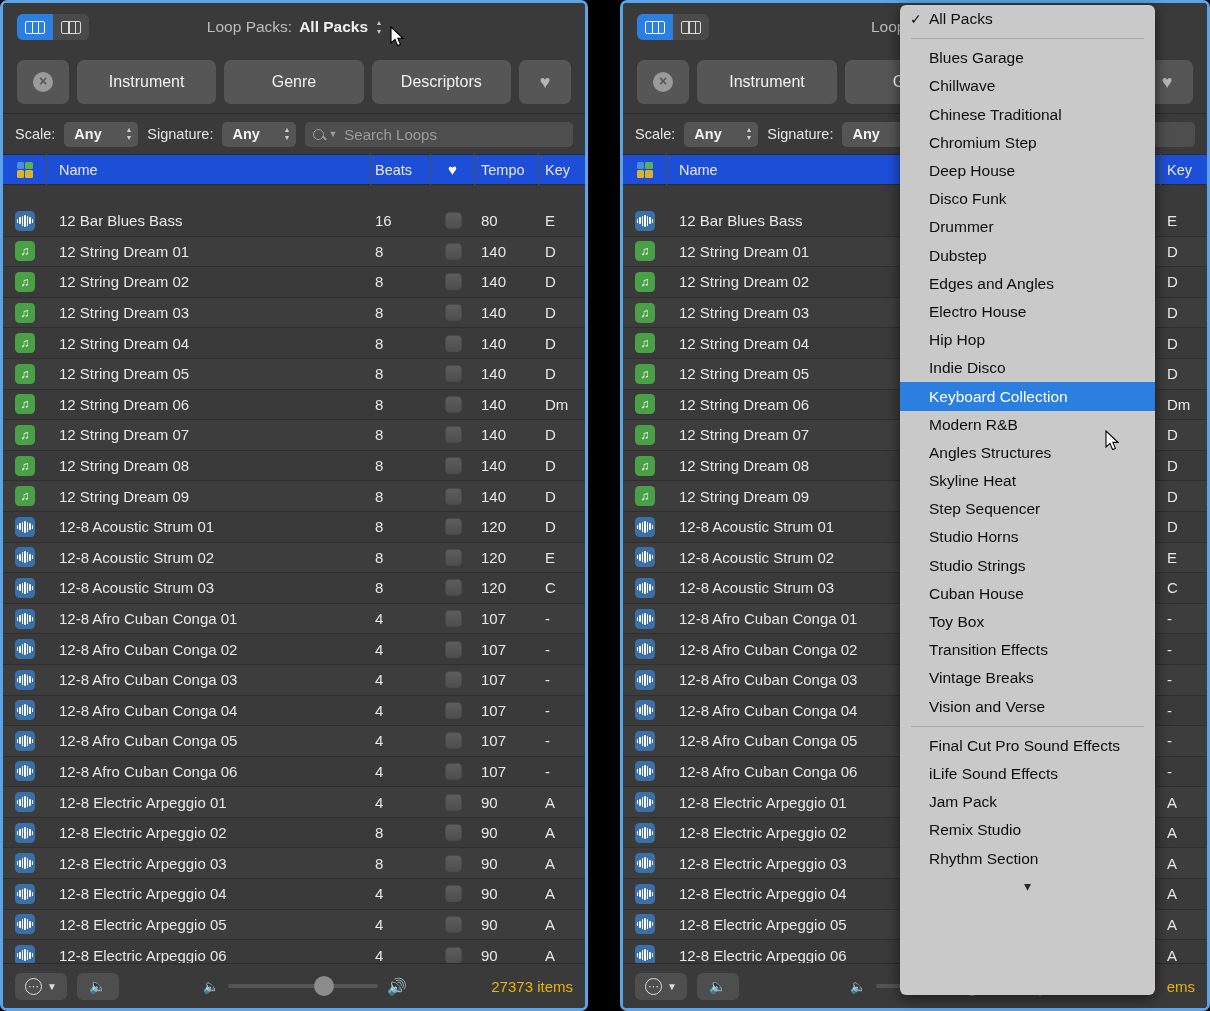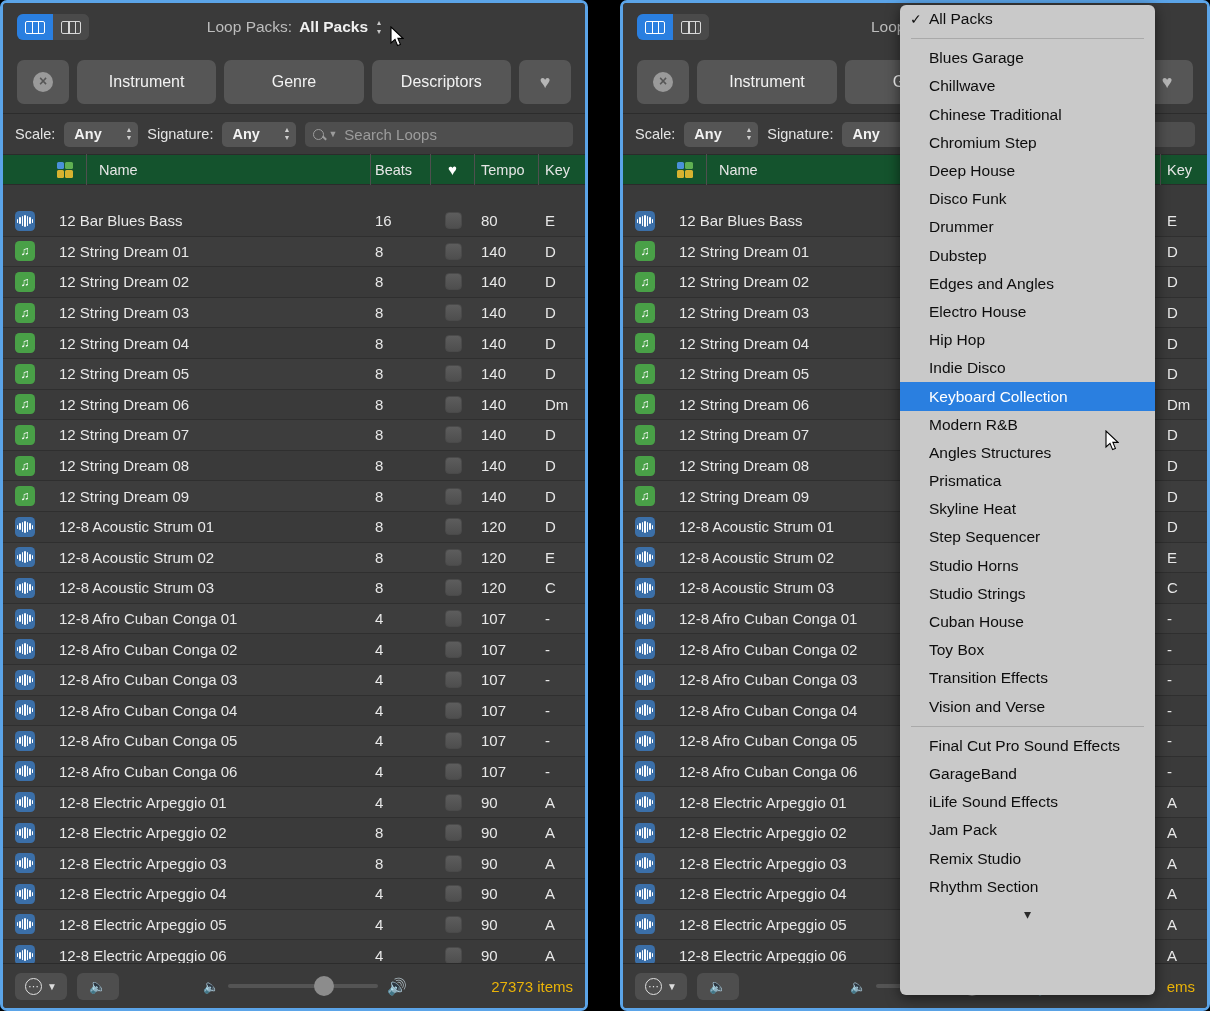--- a/index.html
+++ b/index.html
@@ -95,22 +95,22 @@
   }
   .mag { width:11px; height:11px; border:1.7px solid #9c9c9c; border-radius:50%; position:relative; }
   .mag::after { content:""; position:absolute; width:5px; height:1.7px; background:#9c9c9c;
     transform:rotate(45deg); right:-4px; bottom:0px; }
   .srch-chev { color:#9c9c9c; font-size:9px; margin-right:3px; }
   .srch-ph { color:#9c9c9c; font-size:15px; }
 
   
   .thead {
     display:flex; height:31px; align-items:center;
-    background:#14532d; border-top:1px solid #2b2b2b; border-bottom:1px solid #2b2b2b;
-    color:#e6e6e6; font-size:14.5px;padding-left:40px;
+    background:#1d4ed8; border-top:1px solid #2b2b2b; border-bottom:1px solid #2b2b2b;
+    color:#e6e6e6; font-size:14.5px;
   }
   .th { height:31px; display:flex; align-items:center; border-right:1px solid #4f4f4f; }
   .th.col-ico { width:44px; justify-content:center; border-right:1px solid #4f4f4f; }
   .th.col-name { flex:1; padding-left:12px; }
   .th.col-beats { width:60px; padding-left:4px; }
   .th.col-fav { width:44px; justify-content:center; }
   .th.col-tempo { width:64px; padding-left:6px; }
   .th.col-key { width:46px; padding-left:6px; border-right:none; }
 
   .quad { width:16px; height:16px; display:grid; grid-template-columns:1fr 1fr; grid-template-rows:1fr 1fr; gap:1.5px; }
@@ -1419,23 +1419,20 @@
       <div class="menu-item selected indent">
         <span class="mlabel">Keyboard Collection</span>
       </div>
       <div class="menu-item indent">
         <span class="mlabel">Modern R&amp;B</span>
       </div>
       <div class="menu-item indent">
         <span class="mlabel">Angles Structures</span>
       </div>
       <div class="menu-item indent">
-        <span class="mlabel">Prismatica</span>
-      </div>
-      <div class="menu-item indent">
         <span class="mlabel">Skyline Heat</span>
       </div>
       <div class="menu-item indent">
         <span class="mlabel">Step Sequencer</span>
       </div>
       <div class="menu-item indent">
         <span class="mlabel">Studio Horns</span>
       </div>
       <div class="menu-item indent">
         <span class="mlabel">Studio Strings</span>
@@ -1443,28 +1440,28 @@
       <div class="menu-item indent">
         <span class="mlabel">Cuban House</span>
       </div>
       <div class="menu-item indent">
         <span class="mlabel">Toy Box</span>
       </div>
       <div class="menu-item indent">
         <span class="mlabel">Transition Effects</span>
       </div>
       <div class="menu-item indent">
+        <span class="mlabel">Vintage Breaks</span>
+      </div>
+      <div class="menu-item indent">
         <span class="mlabel">Vision and Verse</span>
       </div>
       <div class="menu-sep"></div>
       <div class="menu-item indent">
         <span class="mlabel">Final Cut Pro Sound Effects</span>
-      </div>
-      <div class="menu-item indent">
-        <span class="mlabel">GarageBand</span>
       </div>
       <div class="menu-item indent">
         <span class="mlabel">iLife Sound Effects</span>
       </div>
       <div class="menu-item indent">
         <span class="mlabel">Jam Pack</span>
       </div>
       <div class="menu-item indent">
         <span class="mlabel">Remix Studio</span>
       </div>

